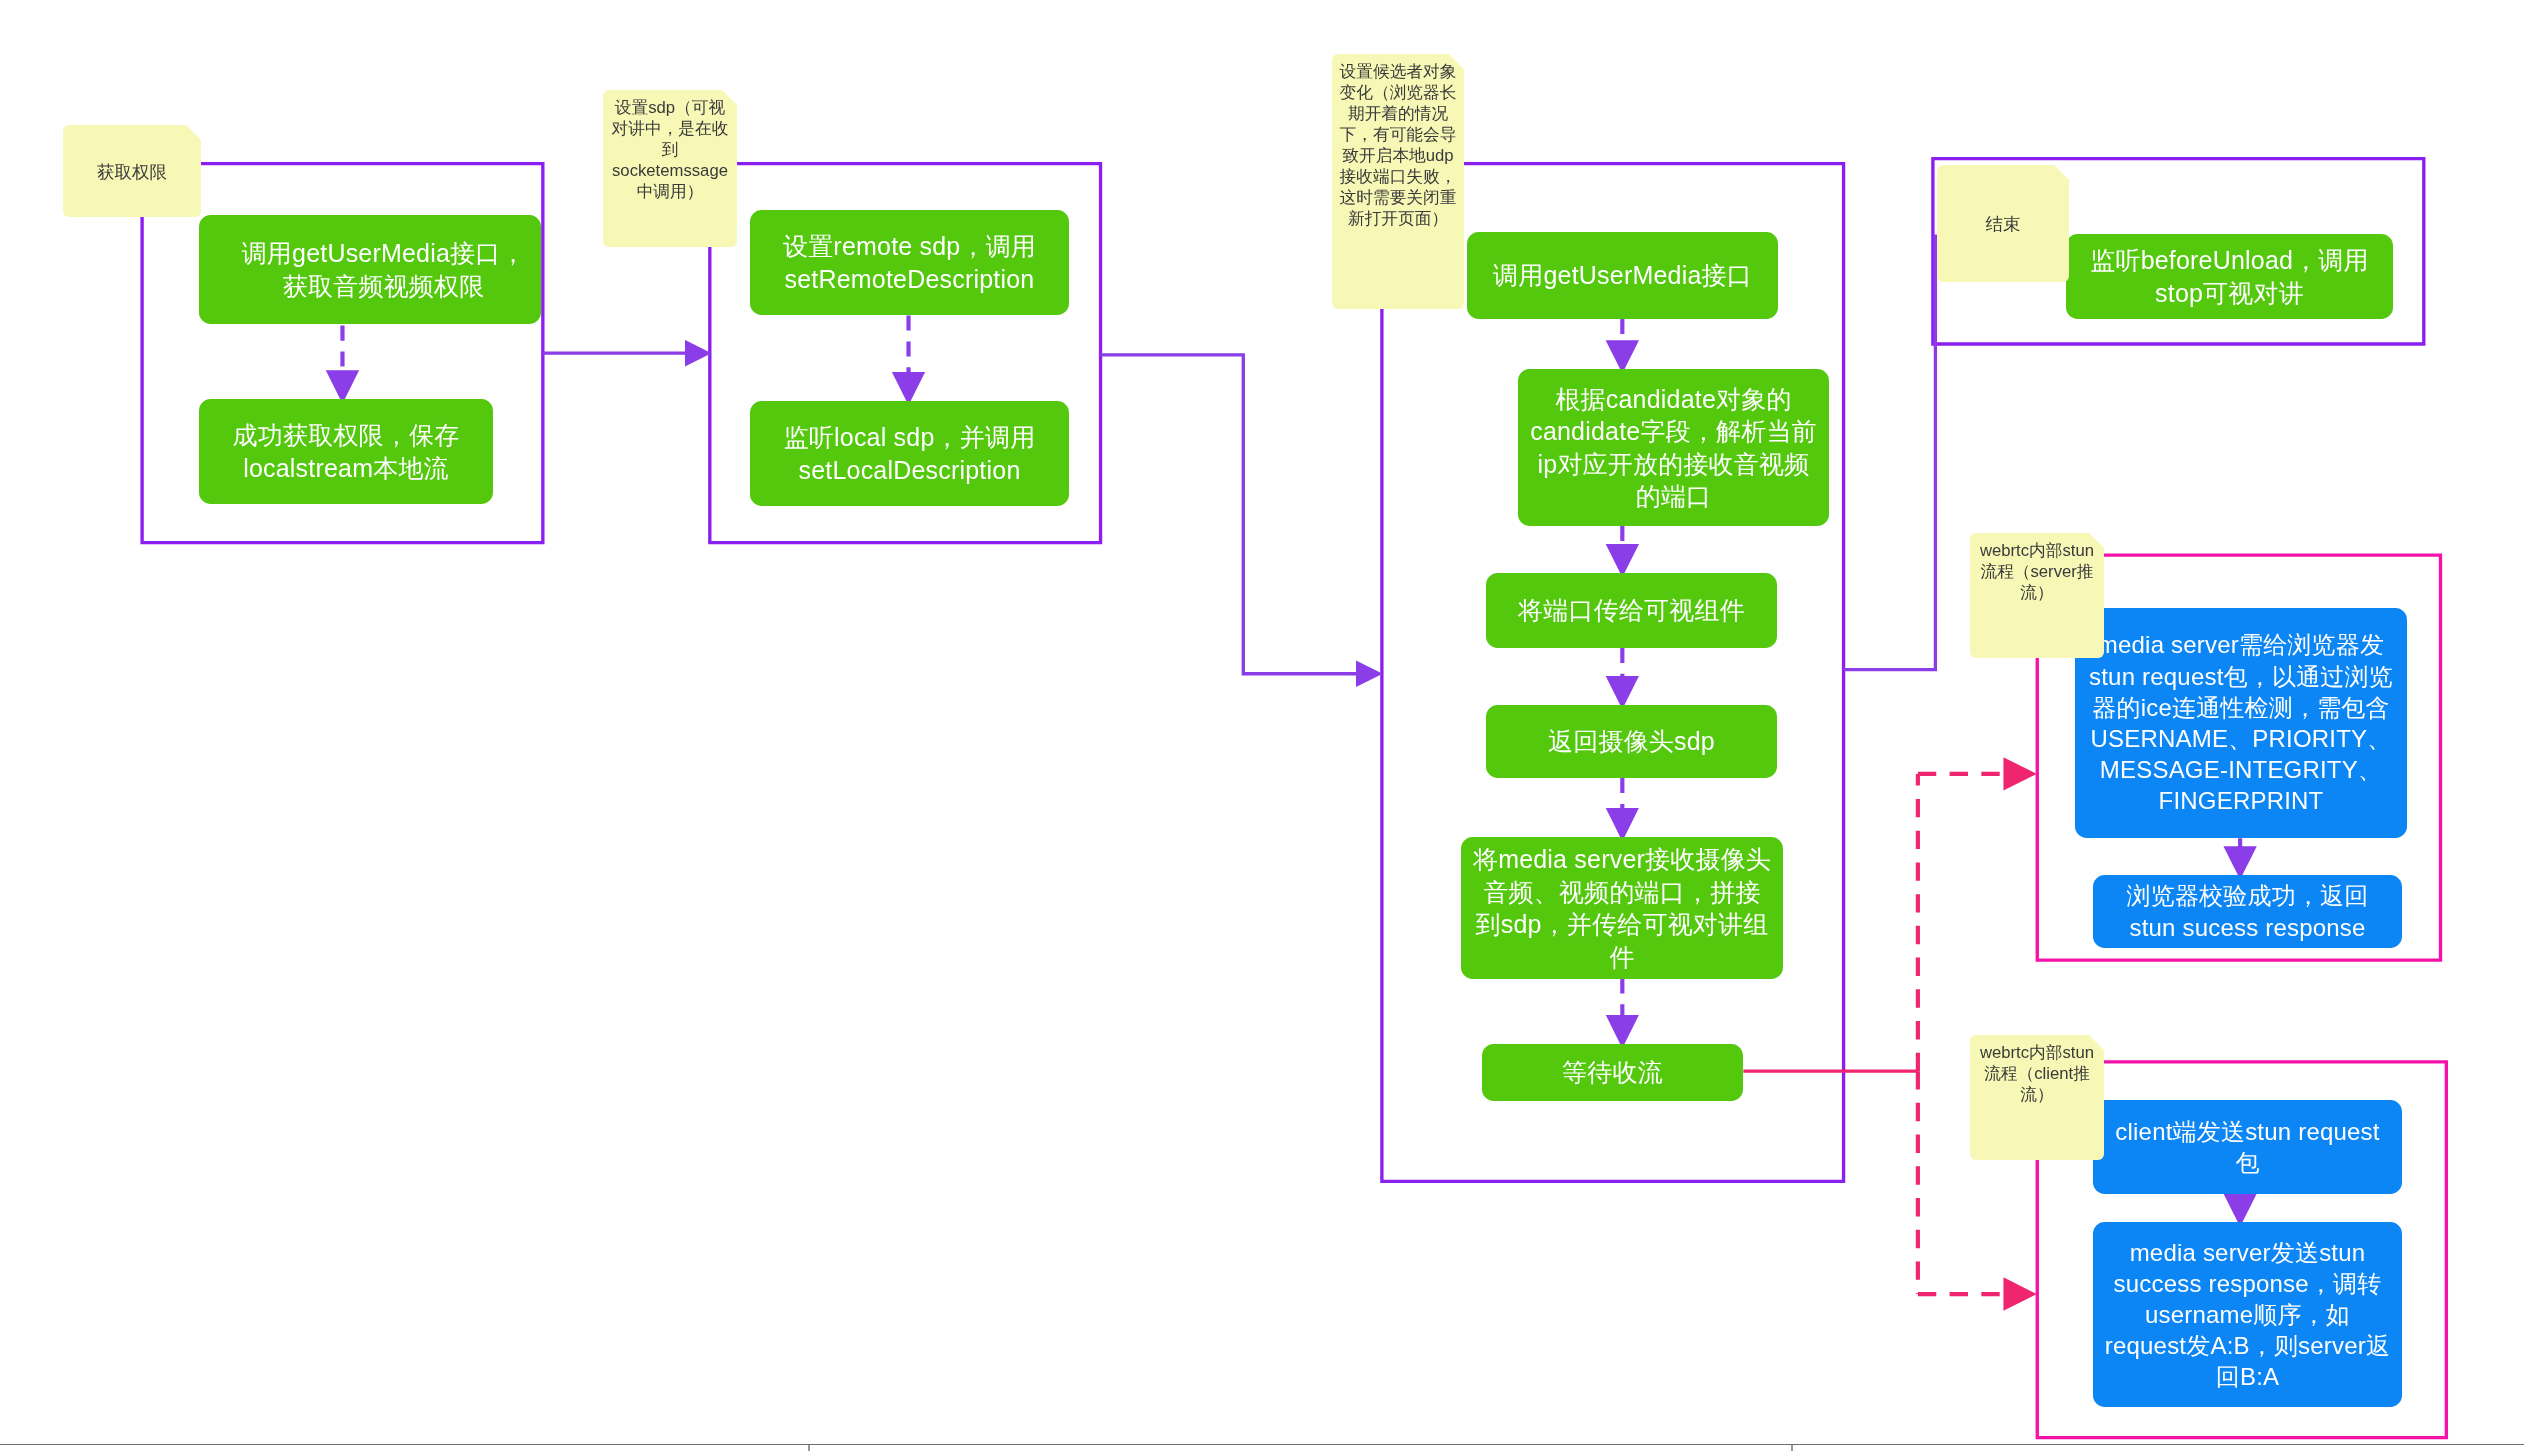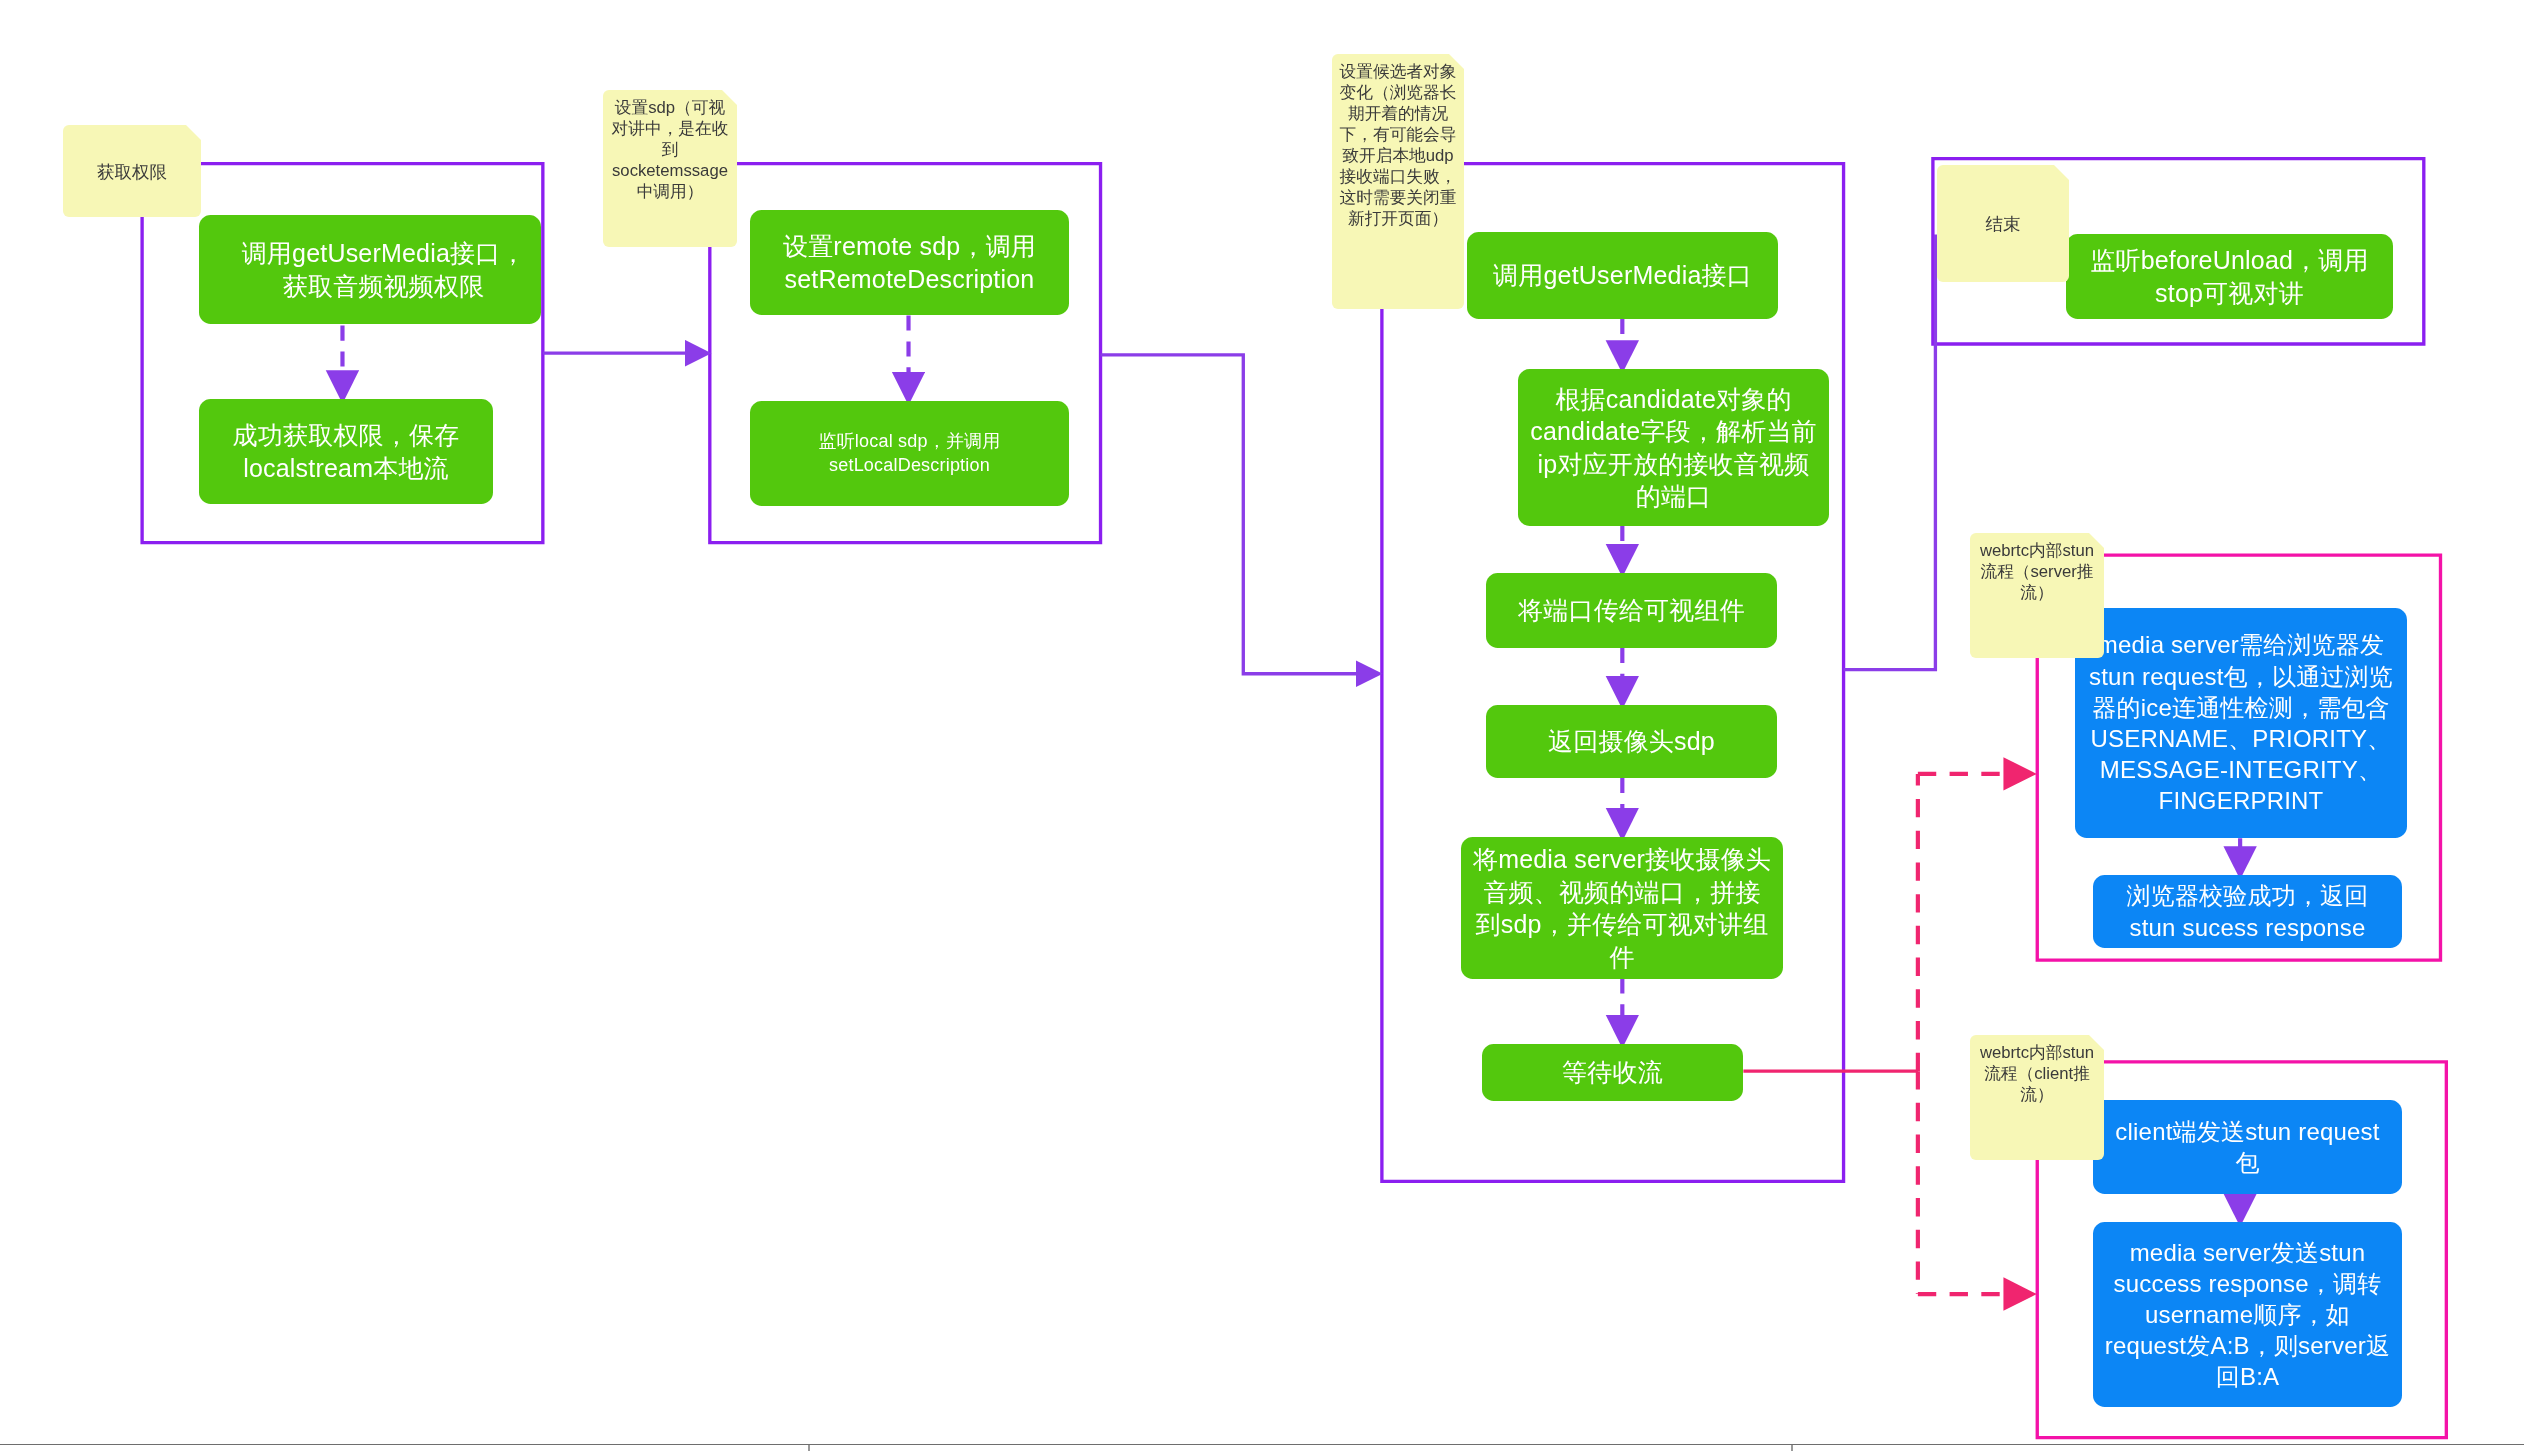--- a/index.html
+++ b/index.html
@@ -150,21 +150,21 @@
   <div class="note" style="left:1970px;top:533px;width:134px;height:125px;font-size:16.7px;">webrtc内部stun流程（server推流）</div>
 
   <div class="note" style="left:1970px;top:1035px;width:134px;height:125px;font-size:16.7px;">webrtc内部stun流程（client推流）</div>
 
   <div class="node green" style="left:199px;top:215px;width:342px;height:109px;font-size:25px;padding-left:39px;">调用getUserMedia接口，获取音频视频权限</div>
 
   <div class="node green" style="left:199px;top:399px;width:294px;height:105px;font-size:25px;">成功获取权限，保存localstream本地流</div>
 
   <div class="node green" style="left:750px;top:210px;width:319px;height:105px;font-size:25px;">设置remote sdp，调用setRemoteDescription</div>
 
-  <div class="node green" style="left:750px;top:401px;width:319px;height:105px;font-size:18px;">监听local sdp，并调用setLocalDescription</div>
+  <div class="node green" style="left:750px;top:401px;width:319px;height:105px;font-size:25px;">监听local sdp，并调用setLocalDescription</div>
 
   <div class="node green" style="left:1467px;top:232px;width:311px;height:87px;font-size:25px;">调用getUserMedia接口</div>
 
   <div class="node green" style="left:1518px;top:369px;width:311px;height:157px;font-size:25px;">根据candidate对象的candidate字段，解析当前ip对应开放的接收音视频的端口</div>
 
   <div class="node green" style="left:1486px;top:573px;width:291px;height:75px;font-size:25px;">将端口传给可视组件</div>
 
   <div class="node green" style="left:1486px;top:705px;width:291px;height:73px;font-size:25px;">返回摄像头sdp</div>
 
   <div class="node green" style="left:1461px;top:837px;width:322px;height:142px;font-size:25px;">将media server接收摄像头音频、视频的端口，拼接到sdp，并传给可视对讲组件</div>

